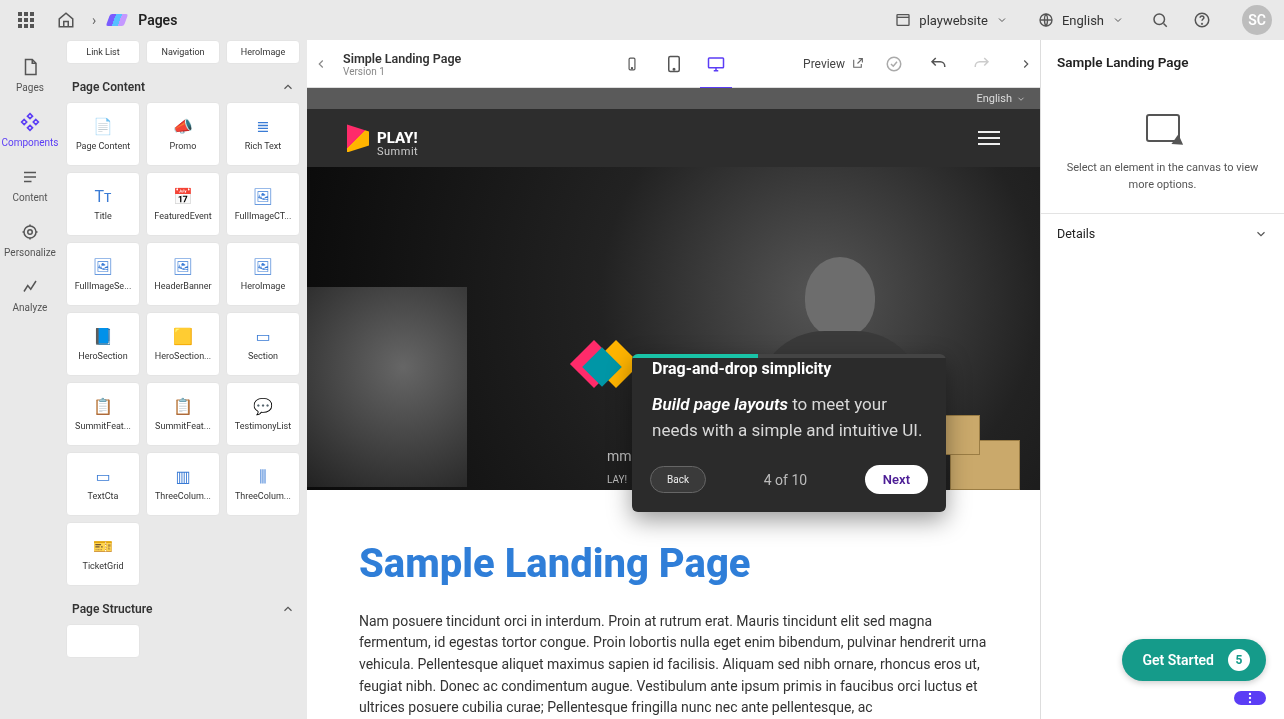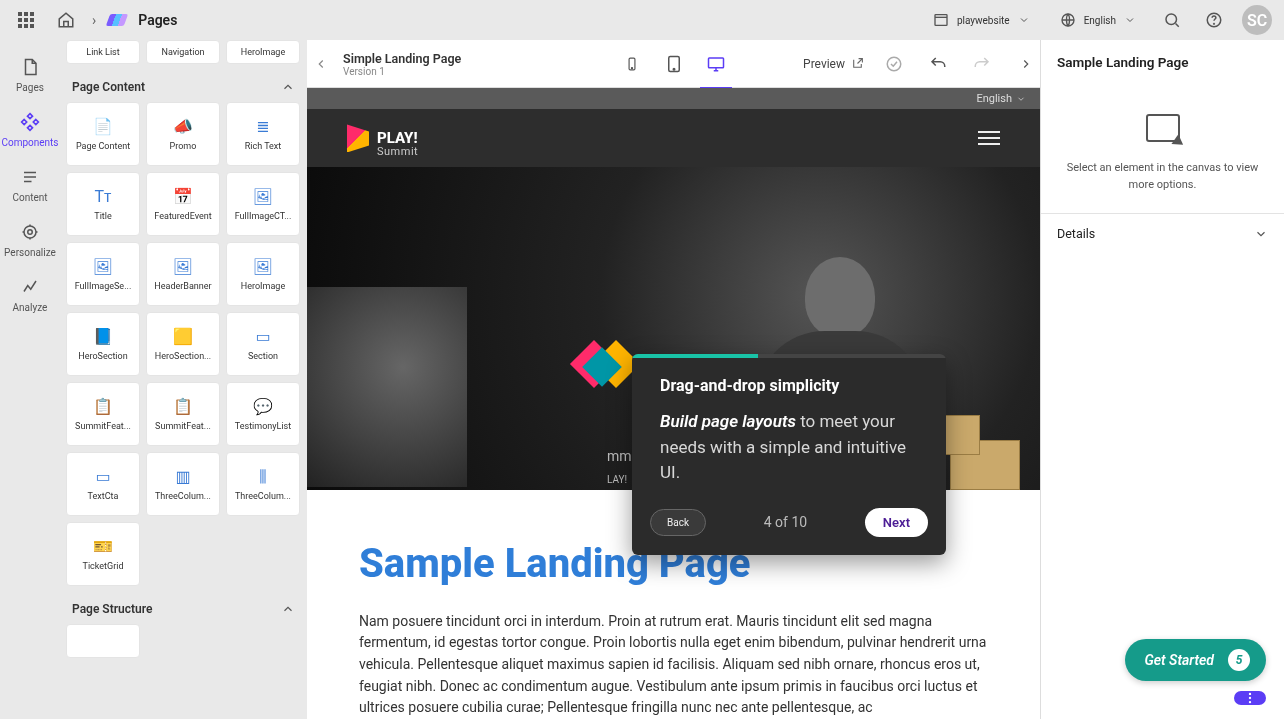--- a/index.html
+++ b/index.html
@@ -7,22 +7,22 @@
   
   
   .topbar { height: 40px; background: #e9e9e9; display: flex; align-items: center; padding: 0 12px; gap: 12px; }
   .topbar-left { display: flex; align-items: center; gap: 12px; }
   .topbar-right { margin-left: auto; display: flex; align-items: center; gap: 14px; }
   .apps-icon { display: grid; grid-template-columns: repeat(3, 4px); grid-auto-rows: 4px; gap: 2px; }
   .apps-icon span { background: #555; width: 4px; height: 4px; }
   .chevright { font-size: 14px; color: #666; }
   .brand-stripe { display:inline-block; width:18px; height:12px; background: linear-gradient(90deg,#7a5cff 33%,#58c1ff 33% 66%,#c498ff 66%); transform: skewX(-20deg); border-radius:2px;}
   .topbar-title { font-size: 14px; font-weight: 600; color:#222;}
-  .site-picker, .lang-picker { display:flex; align-items:center; gap:8px; padding:4px 8px; font-size:10px; color:#333; cursor:pointer; }
-  .avatar { width:30px; height:30px; border-radius:50%; background:#bdbdbd; color:#fff; display:flex; align-items:center; justify-content:center; font-size:16px; font-weight:600;}
+  .site-picker, .lang-picker { display:flex; align-items:center; gap:8px; padding:4px 8px; font-size:13px; color:#333; cursor:pointer; }
+  .avatar { width:30px; height:30px; border-radius:50%; background:#bdbdbd; color:#fff; display:flex; align-items:center; justify-content:center; font-size:14px; font-weight:600;margin-left:12px;}
   .iconbtn { width:28px; height:28px; display:flex; align-items:center; justify-content:center; color:#555; cursor:pointer;}
   
   
   .main { display:flex; height: calc(719px - 40px); }
   
   
   .rail { width:60px; background:#e9e9e9; display:flex; flex-direction:column; align-items:center; padding-top:16px; gap:18px; }
   .rail-item { display:flex; flex-direction:column; align-items:center; gap:4px; font-size:10px; color:#555; cursor:pointer;}
   .rail-item.active { color:#5b3df5; }
   .rail-icon { width:22px; height:22px; display:flex; align-items:center; justify-content:center;}
@@ -88,32 +88,32 @@
   
   
   .right-panel { width:244px; background:#fff; border-left:1px solid #ddd; display:flex; flex-direction:column; }
   .rp-title { padding:14px 16px; font-size:13.5px; font-weight:600;}
   .rp-empty { padding:30px 16px 20px; text-align:center; color:#555; font-size:11px; line-height:1.5;}
   .rp-icon { width:34px; height:28px; margin:0 auto 18px; border:2px solid #555; border-radius:3px; position:relative;}
   .rp-icon::after{content:"";position:absolute;right:-6px;bottom:-8px;width:0;height:0;border-left:10px solid #555;border-top:6px solid transparent;border-bottom:6px solid transparent;transform:rotate(35deg);}
   .rp-details { border-top:1px solid #e3e3e3; padding:12px 16px; display:flex; align-items:center; justify-content:space-between; font-size:12.5px; cursor:pointer;}
   
   
-  .float-btns { position:absolute; right:18px; bottom:14px; display:flex; flex-direction:column; gap:10px; align-items:flex-end; z-index:50;font-style:italic;}
+  .float-btns { position:absolute; right:18px; bottom:14px; display:flex; flex-direction:column; gap:10px; align-items:flex-end; z-index:50;}
   .btn-get { background:#159b8a; color:#fff; border-radius:22px; padding:10px 16px 10px 20px; display:flex; align-items:center; gap:14px; font-size:14px; font-weight:600; cursor:pointer; box-shadow:0 2px 6px rgba(0,0,0,.2);}
   .btn-get .badge{width:22px;height:22px;border-radius:50%;background:#fff;color:#159b8a;display:flex;align-items:center;justify-content:center;font-size:12px;font-weight:700;}
   .btn-pub-row { display:flex; gap:6px;}
   .btn-pub { background:#5b3df5; color:#fff; border-radius:20px; padding:10px 40px; font-size:12px; font-weight:500; cursor:pointer;}
   .btn-more { background:#5b3df5; color:#fff; width:32px; border-radius:16px; display:flex; align-items:center; justify-content:center; cursor:pointer;}
   
   
   .tour { position:absolute; left:325px; top:266px; width:314px; background:#2b2b2b; color:#eee; border-radius:6px; box-shadow:0 8px 24px rgba(0,0,0,.4); z-index:40; overflow:hidden;}
   .tour-progress{height:4px;background:#444;}
   .tour-progress span{display:block;height:100%;width:40%;background:#19c3a7;}
-  .tour-body{padding:18px 20px 12px;margin-left:8px;}
+  .tour-body{padding:1px 20px 12px;}
   .tour-title{font-size:16px;font-weight:700;margin-bottom:14px;color:#fff;}
   .tour-text{font-size:17px;line-height:1.5;color:#d8d8d8;}
   .tour-text em{font-style:italic;font-weight:600;color:#fff;}
   .tour-foot{display:flex;align-items:center;justify-content:space-between;padding:10px 18px 18px;}
   .tour-back{background:#3a3a3a;border:1px solid #666;color:#eee;border-radius:18px;padding:7px 16px;font-size:10px;cursor:pointer;text-align:right;}
   .tour-count{font-size:14px;color:#bbb;}
   .tour-next{background:#fff;color:#4c1d95;border-radius:18px;padding:7px 18px;font-size:13px;font-weight:600;cursor:pointer;}
   
   svg { display:block; }
   .muted { color:#888; }

